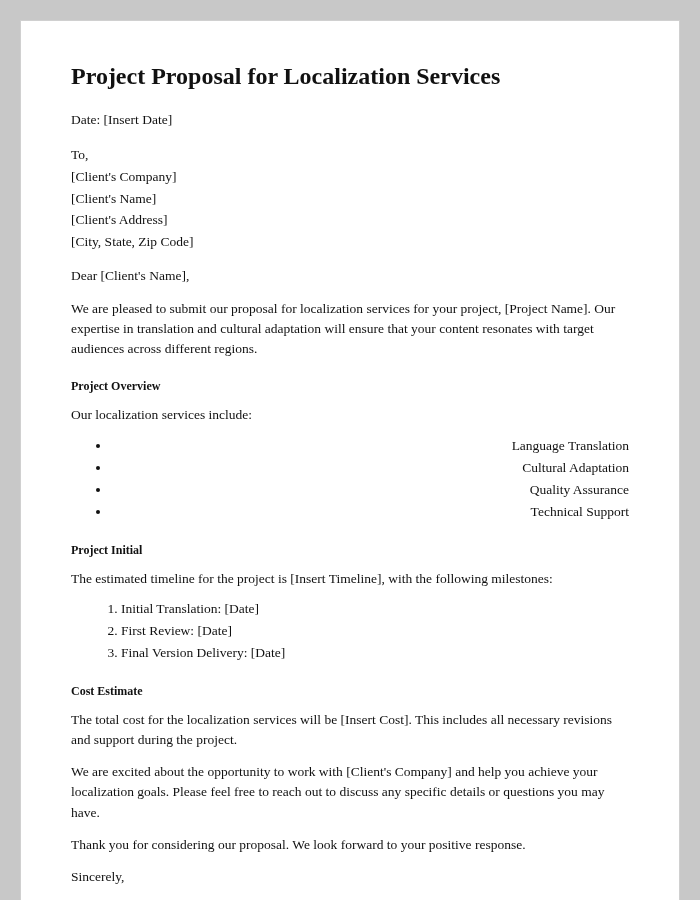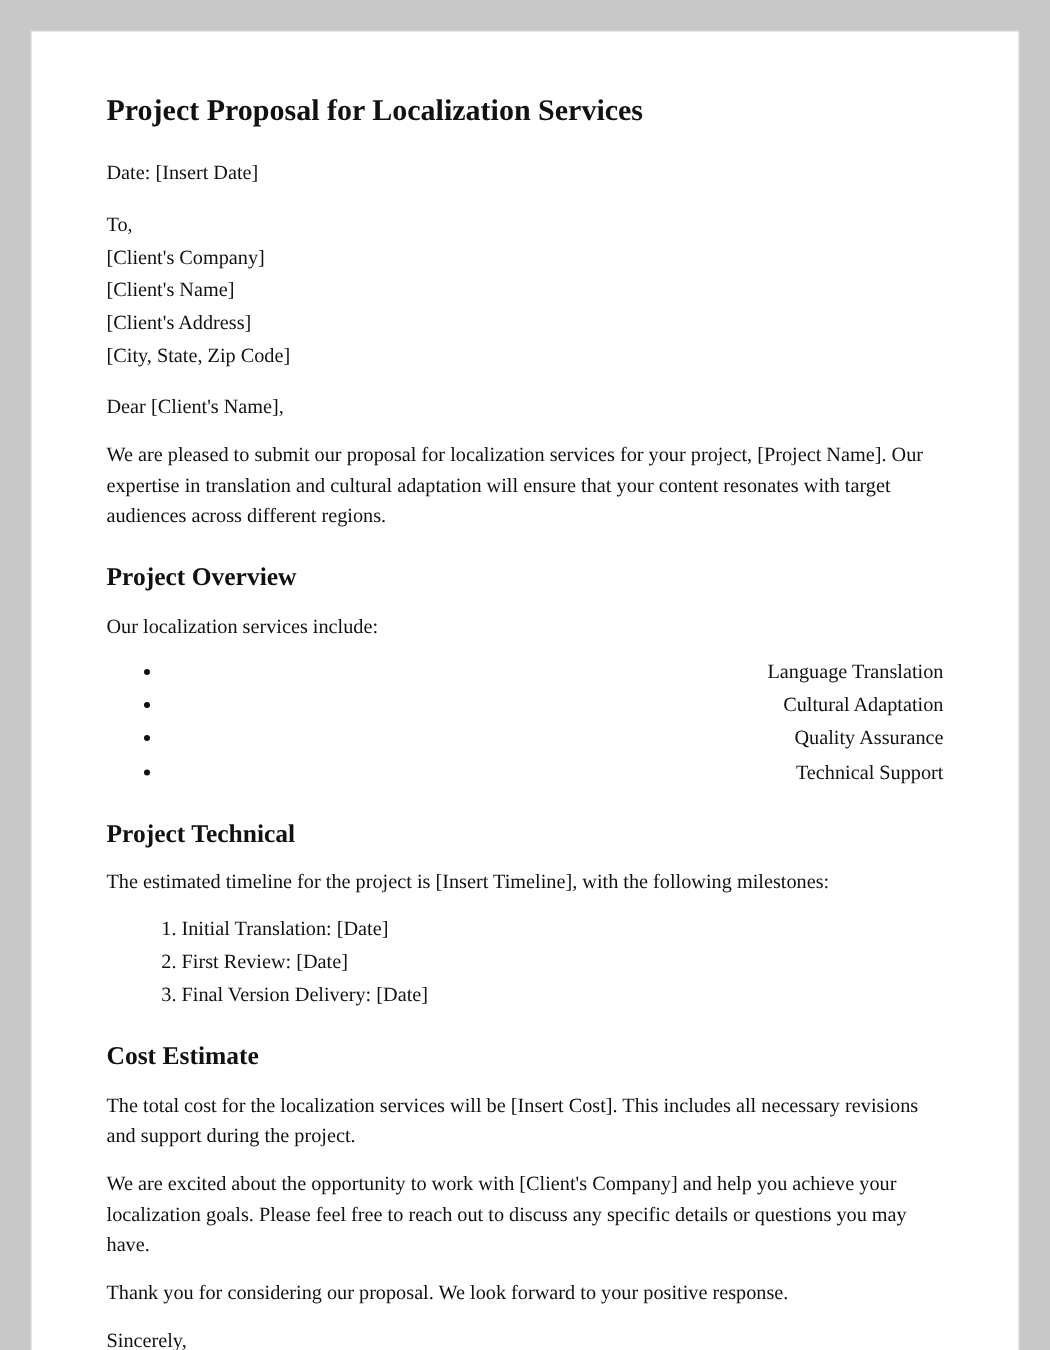--- a/index.html
+++ b/index.html
@@ -23,21 +23,21 @@
       width: 660px;
       min-height: 860px;
       padding: 40px 50px;
       border: 1px solid #d0d0d0;
       color: #111111;
       font-size: 13.5px;
       line-height: 1.5;
     }
 
     .doc-title {
-      font-size: 20px;
+      font-size: 24px;
       font-weight: bold;
       margin-bottom: 18px;
       line-height: 1.3;
     }
 
     .doc-date {
       margin-bottom: 14px;
       font-size: 13.5px;
     }
 
@@ -52,21 +52,21 @@
 
     .salutation {
       margin-bottom: 12px;
     }
 
     .intro-para {
       margin-bottom: 18px;
     }
 
     .section-heading {
-      font-size: 17px;
+      font-size: 12px;
       font-weight: bold;
       margin-top: 18px;
       margin-bottom: 10px;
     }
 
     .section-text {
       margin-bottom: 10px;
     }
 
     .bullet-list {
@@ -123,21 +123,21 @@
 
   <div class="section-text">Our localization services include:</div>
 
   <ul class="bullet-list">
     <li>Language Translation</li>
     <li>Cultural Adaptation</li>
     <li>Quality Assurance</li>
     <li>Technical Support</li>
   </ul>
 
-  <div class="section-heading">Project Technical</div>
+  <div class="section-heading">Project Initial</div>
 
   <div class="section-text">The estimated timeline for the project is [Insert Timeline], with the following milestones:</div>
 
   <ol class="ordered-list">
     <li>Initial Translation: [Date]</li>
     <li>First Review: [Date]</li>
     <li>Final Version Delivery: [Date]</li>
   </ol>
 
   <div class="section-heading">Cost Estimate</div>

